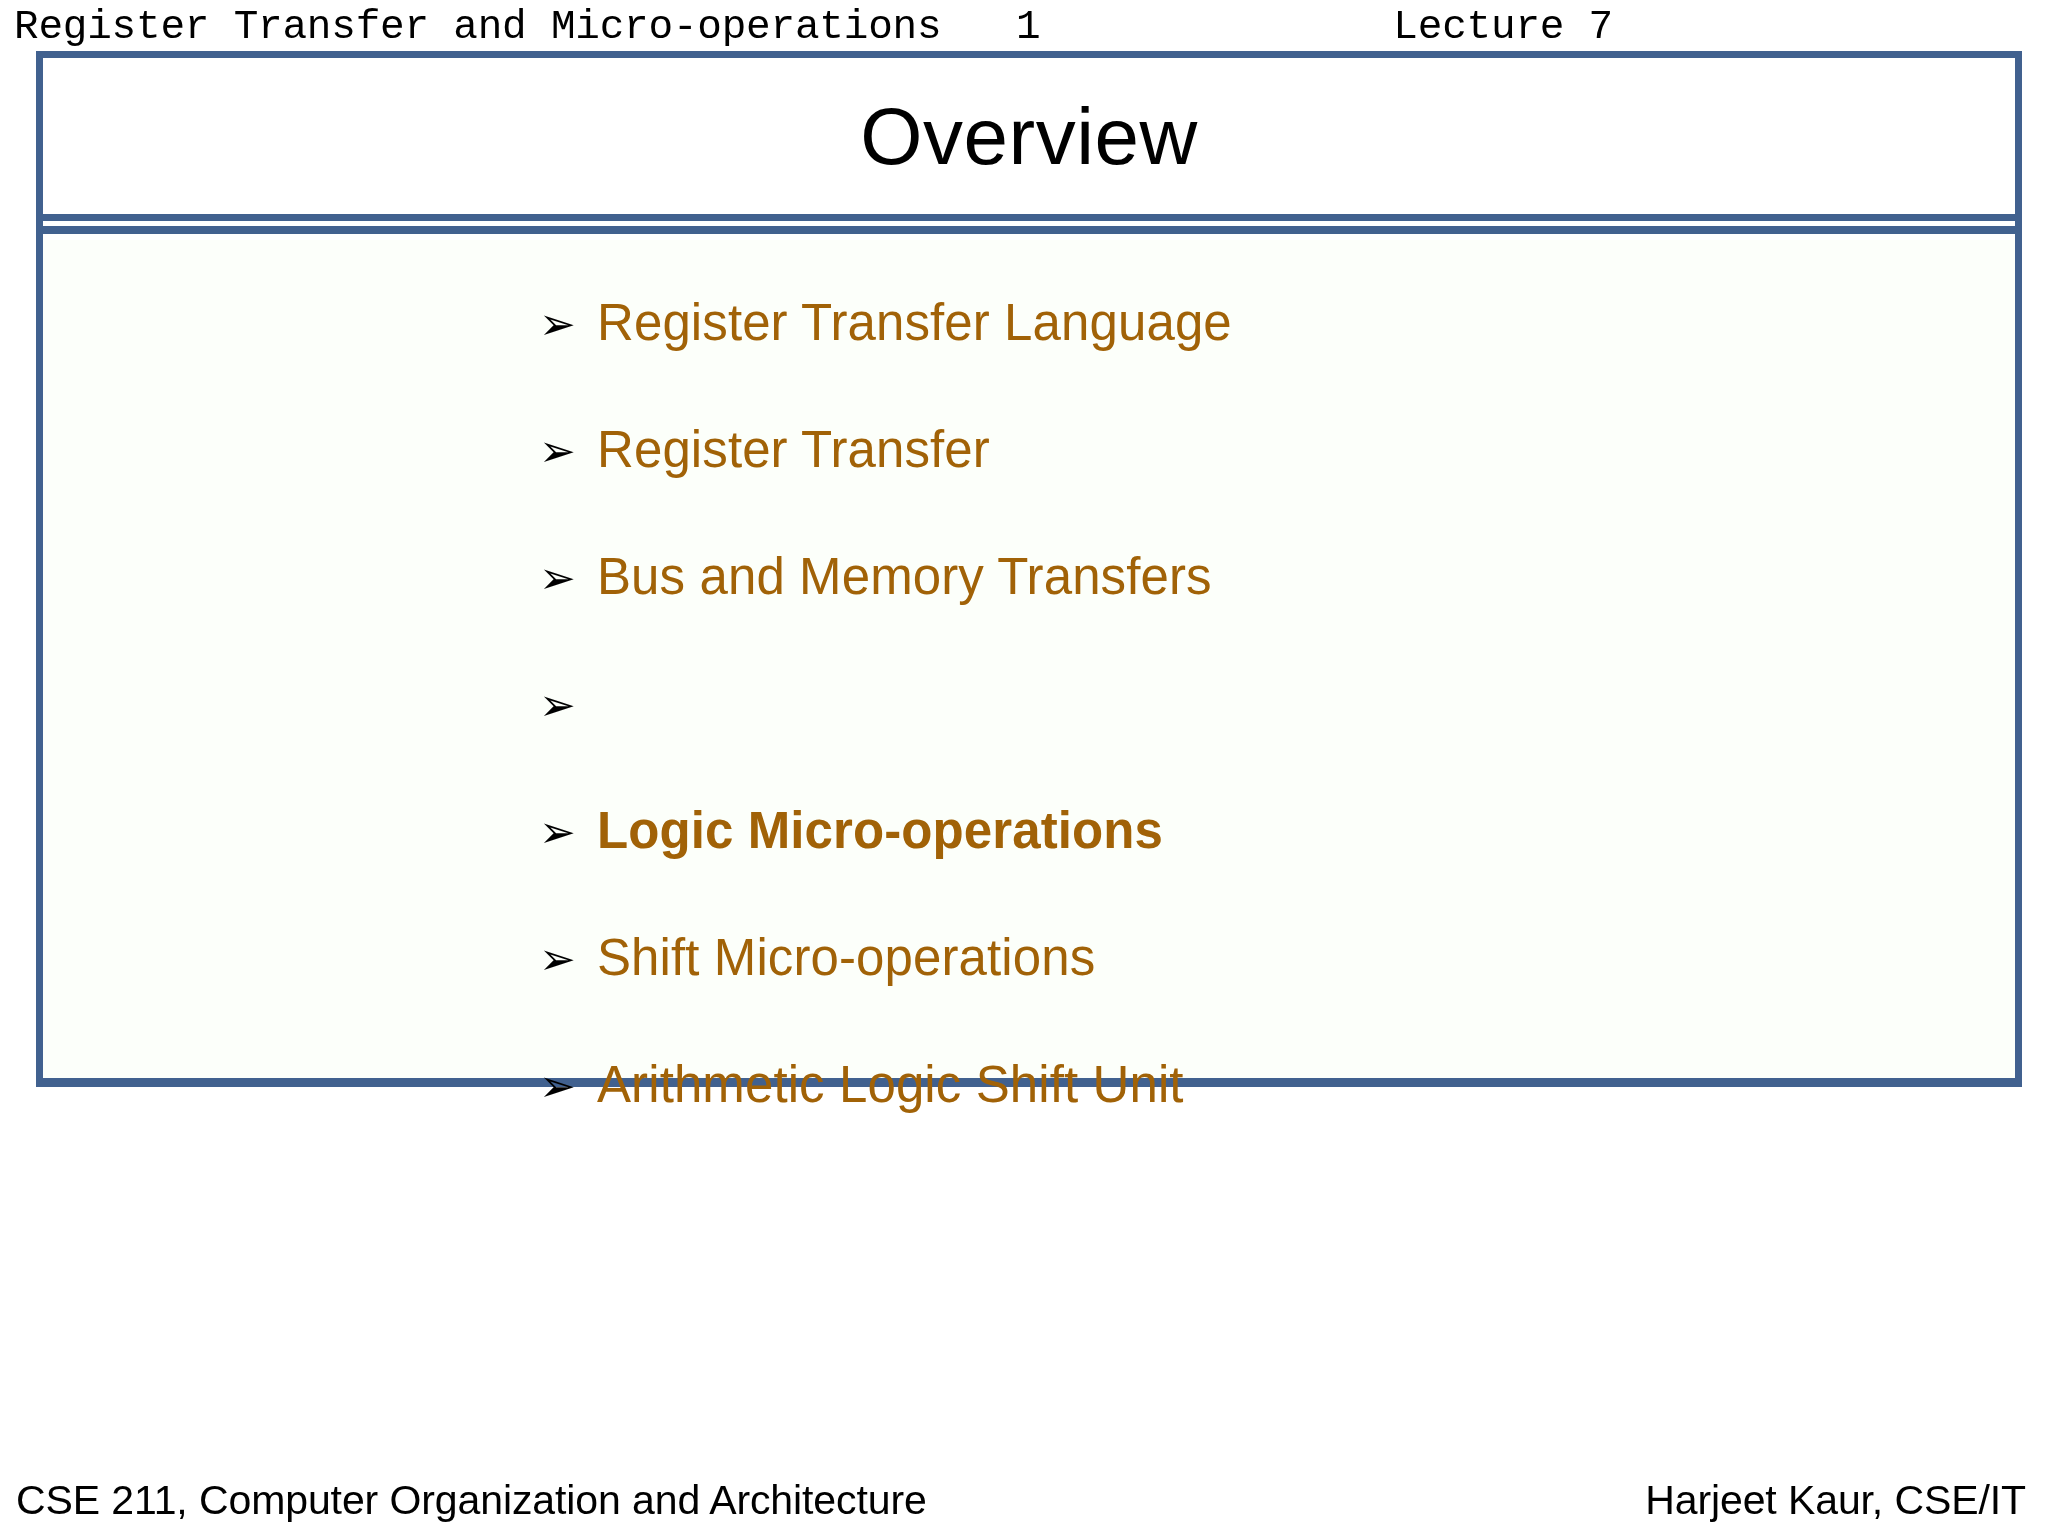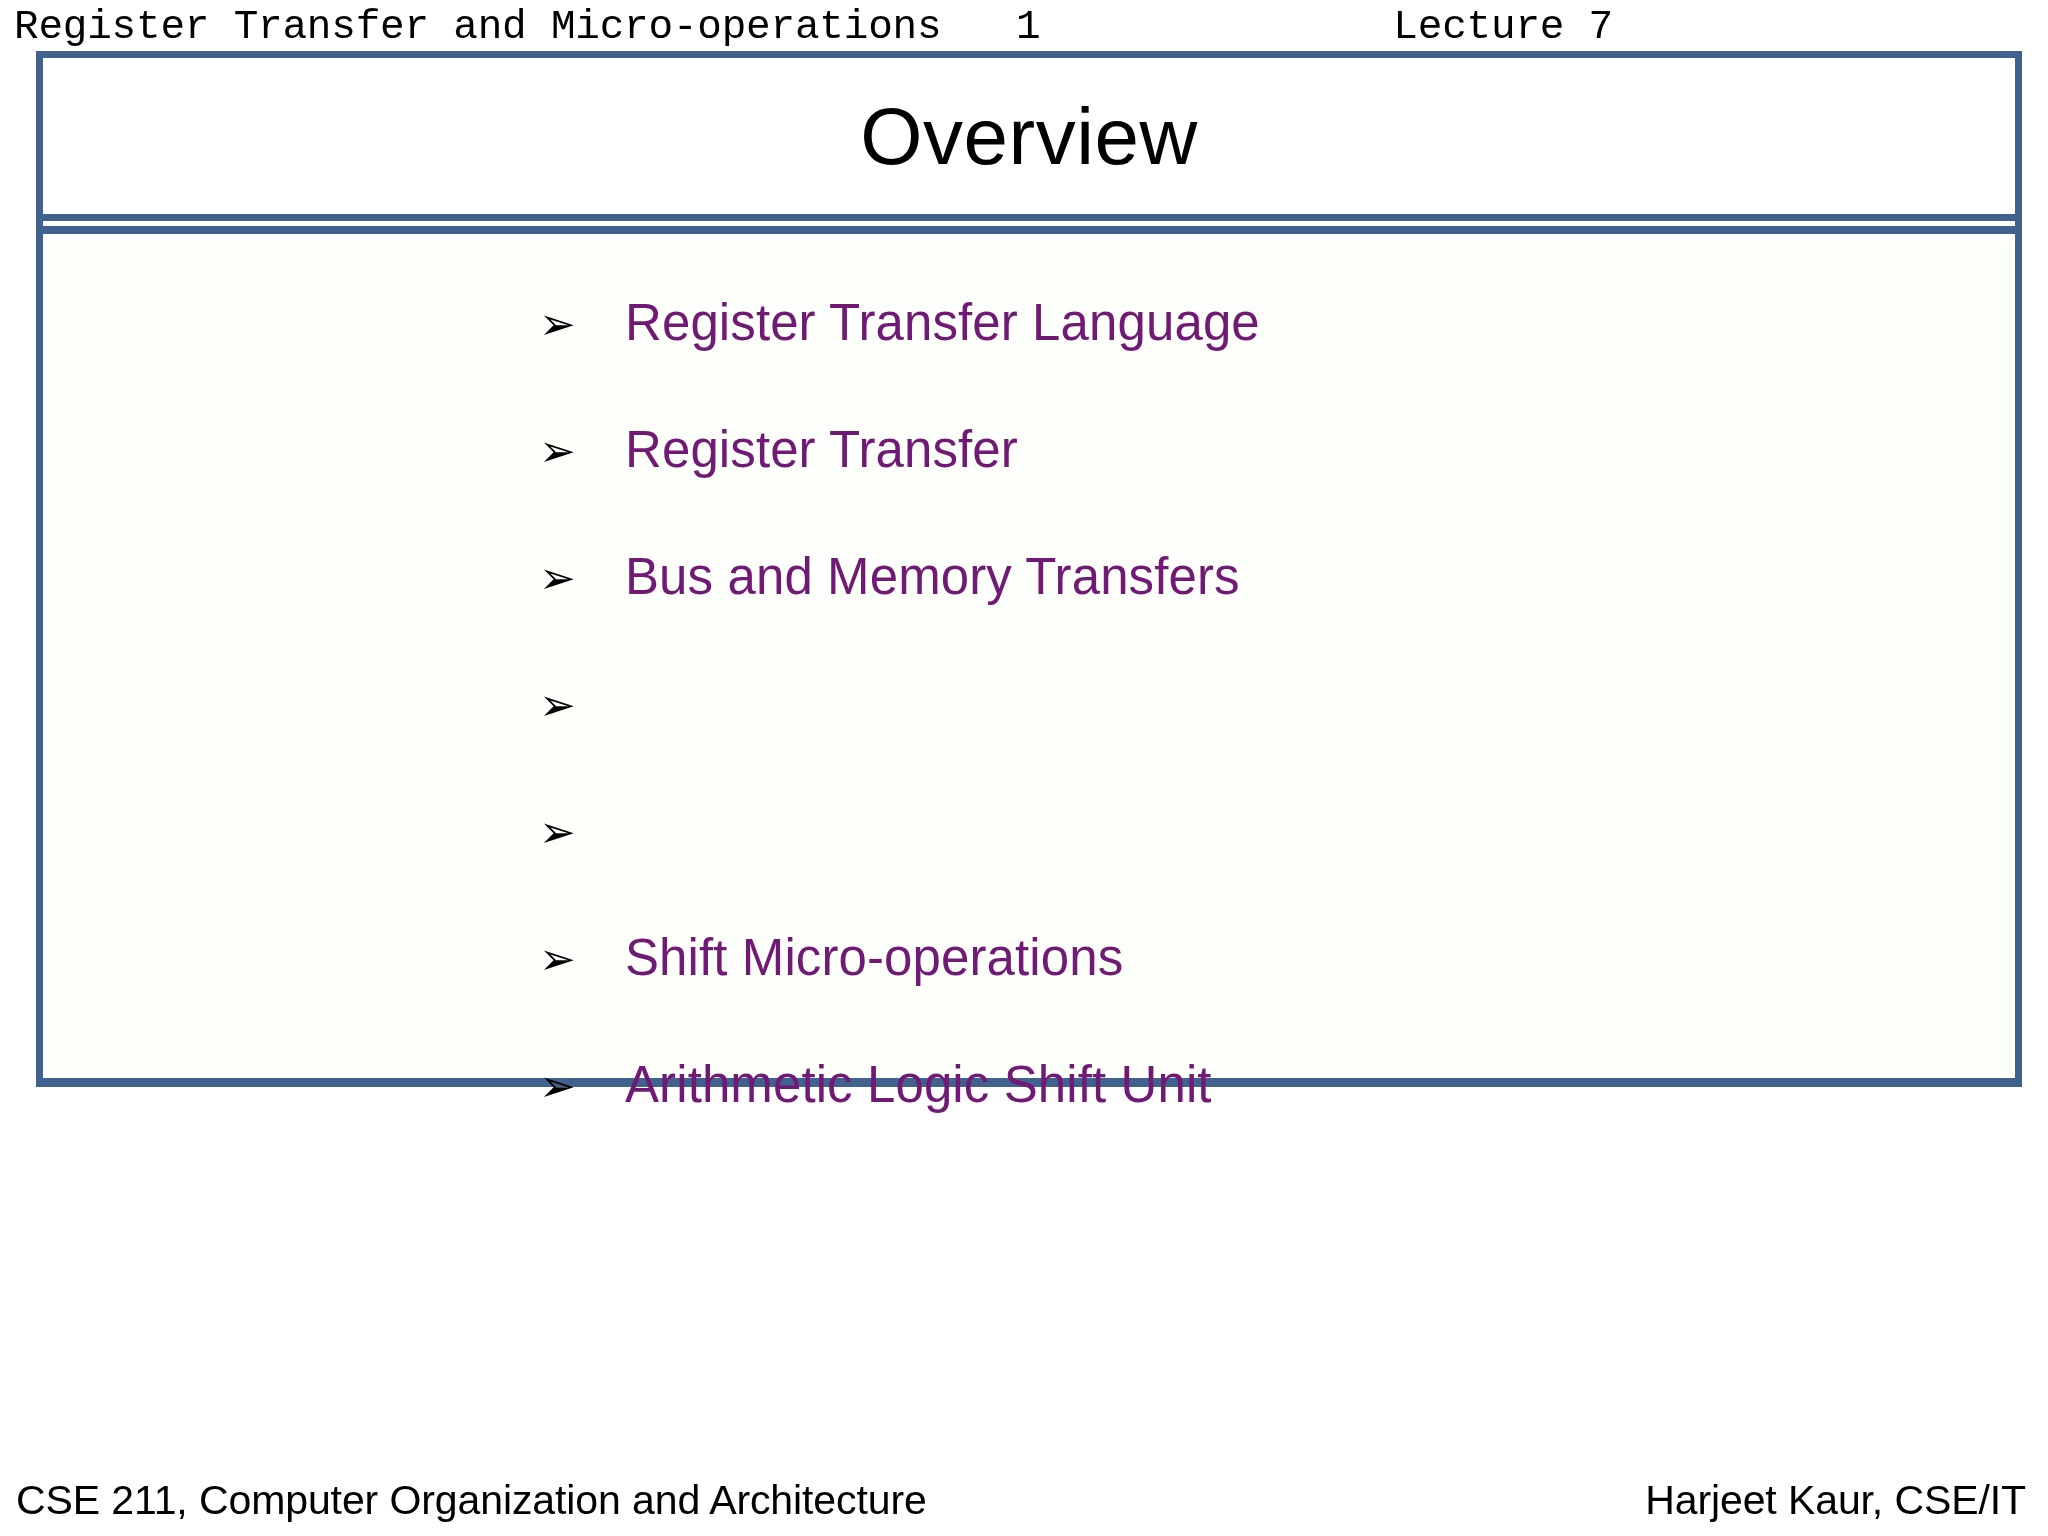--- a/index.html
+++ b/index.html
@@ -160,24 +160,23 @@
     flex: 0 0 58px;
     font-size: 44px;
     line-height: 60px;
     color: #000000;
     font-family: "DejaVu Sans", sans-serif;
     transform: translateY(2px);
   }
   .bullet-text {
     font-size: 51px;
     line-height: 62px;
-    color: #701a75;
+    color: #a16207;
     white-space: nowrap;
     letter-spacing: 0.1px;
-    margin-left: 28px;
   }
   .bullet-item.is-bold .bullet-text {
     font-weight: bold;
   }
 
   
   .slide-footer {
     position: absolute;
     left: 0;
     bottom: 0;
@@ -243,20 +242,21 @@
           <span class="bullet-glyph">➢</span>
           <span class="bullet-text">Bus and Memory Transfers</span>
         </li>
 
         <li class="bullet-item is-bold">
           <span class="bullet-glyph">➢</span>
         </li>
 
         <li class="bullet-item is-bold">
           <span class="bullet-glyph">➢</span>
+          <span class="bullet-text">Logic Micro-operations</span>
         </li>
 
         <li class="bullet-item">
           <span class="bullet-glyph">➢</span>
           <span class="bullet-text">Shift Micro-operations</span>
         </li>
 
         <li class="bullet-item">
           <span class="bullet-glyph">➢</span>
           <span class="bullet-text">Arithmetic Logic Shift Unit</span>

